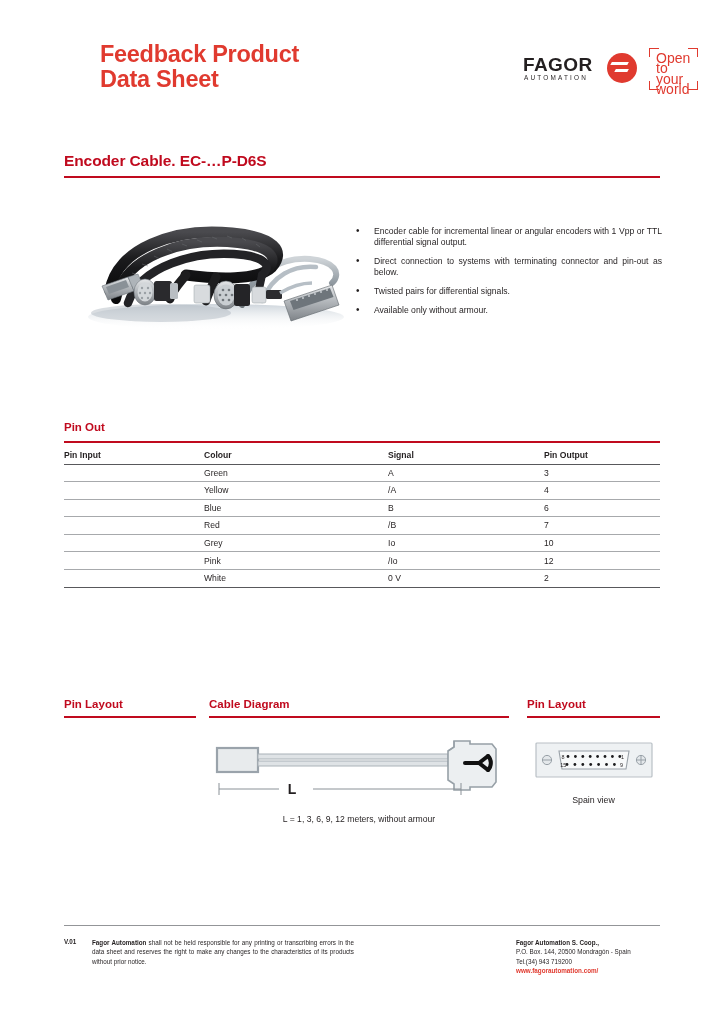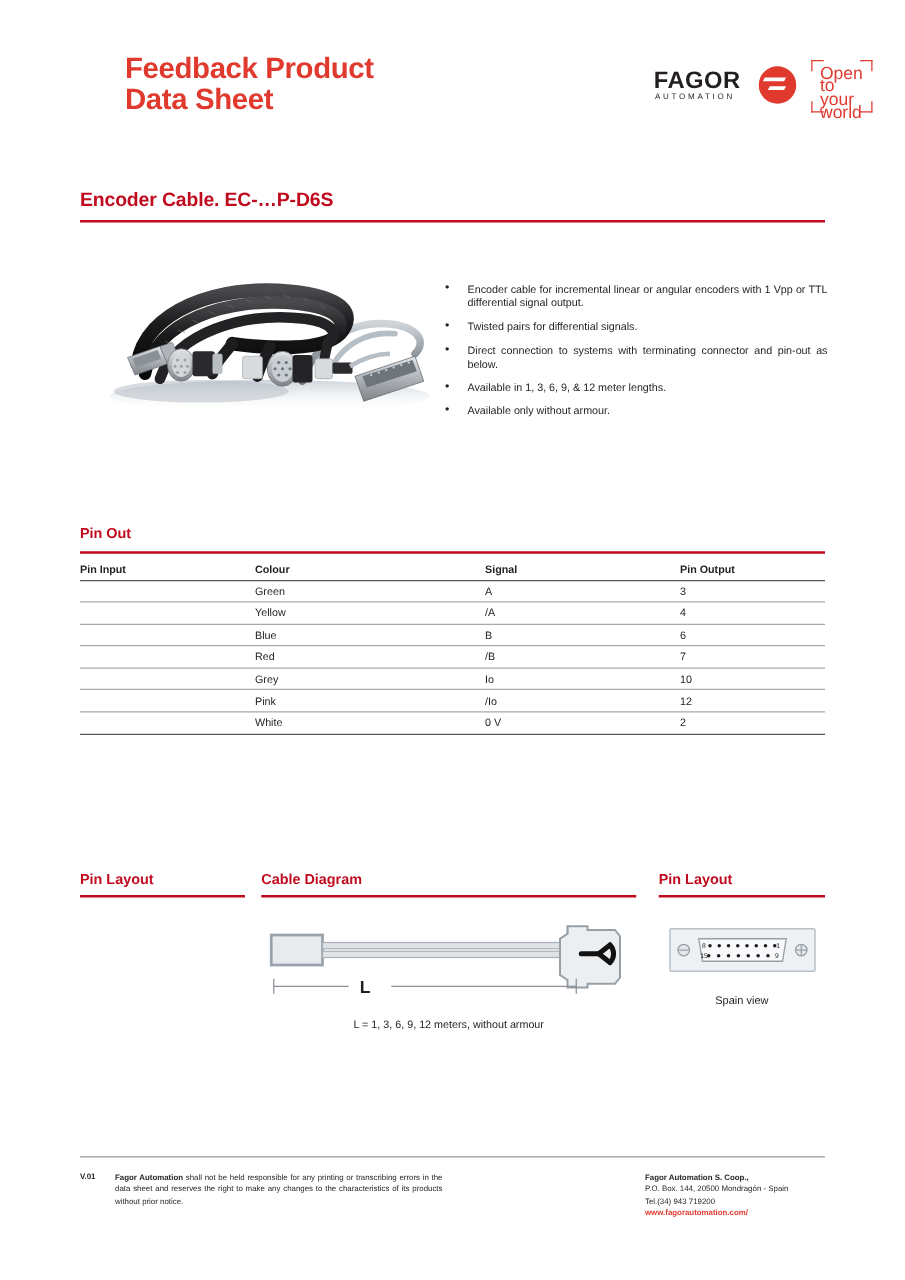--- a/index.html
+++ b/index.html
@@ -373,23 +373,22 @@
         <circle cx="243" cy="83" r="0.9"></circle>
           <circle cx="249" cy="81" r="0.9"></circle>
         <circle cx="255" cy="79" r="0.9"></circle>
           <circle cx="261" cy="77" r="0.9"></circle>
       </g>
     </g>
   </svg>
 
   <div class="features">
     <div class="feature">Encoder cable for incremental linear or angular encoders with 1 Vpp or TTL differential signal output.</div>
+    <div class="feature">Direct connection to systems with terminating connector and pin-out as below.</div>
     <div class="feature">Twisted pairs for differential signals.</div>
-    <div class="feature">Direct connection to systems with terminating connector and pin-out as below.</div>
-    <div class="feature">Available in 1, 3, 6, 9, &amp; 12 meter lengths.</div>
     <div class="feature">Available only without armour.</div>
   </div>
 
   <div class="sec-heading" style="left:64px; top:421px;">Pin Out</div>
   <div class="sec-rule" style="left:64px; top:441px; width:596px;"></div>
 
   <table class="pinout-table">
     <thead>
       <tr>
         <th class="col-pin-in">Pin Input</th>

